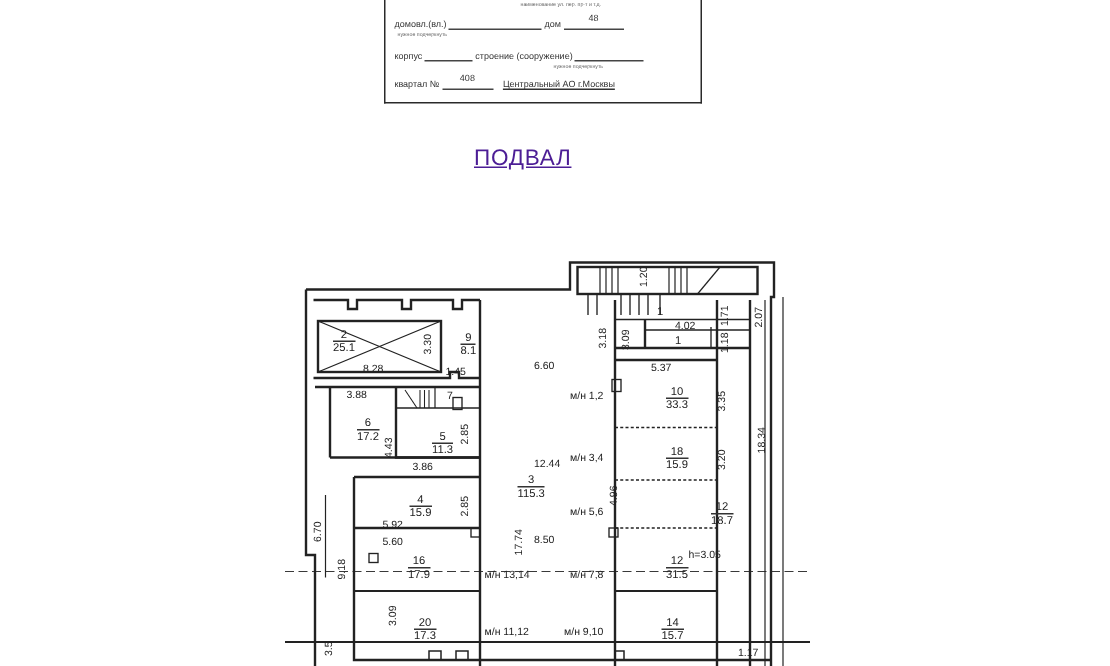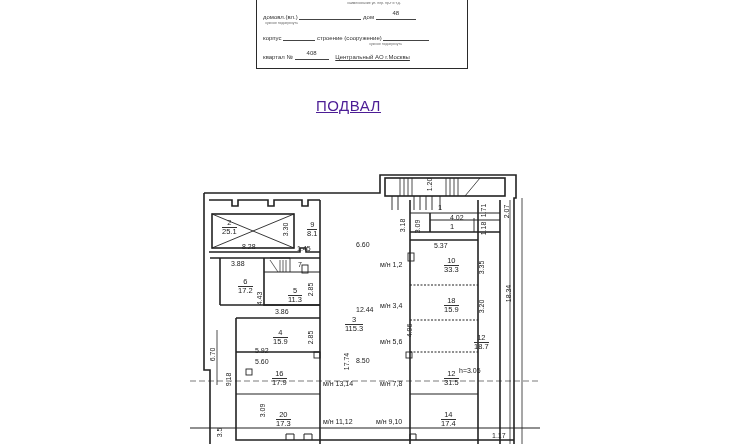--- a/index.html
+++ b/index.html
@@ -159,21 +159,21 @@
 <div class="room" style="left:444px; top:334px;margin-left:30px;">
     <span class="num">12</span>
     <span class="area">18.7</span>
   </div>
 <div class="room" style="left:444px; top:370px;">
     <span class="num">12</span>
     <span class="area">31.5</span>
   </div>
 <div class="room" style="left:441px; top:411px;">
     <span class="num">14</span>
-    <span class="area">17.4</span>
+    <span class="area">15.7</span>
   </div>
 <div class="room" style="left:276px; top:411px;">
     <span class="num">20</span>
     <span class="area">17.3</span>
   </div>
 <div class="room" style="left:272px; top:370px;">
     <span class="num">16</span>
     <span class="area">17.9</span>
   </div>
 

